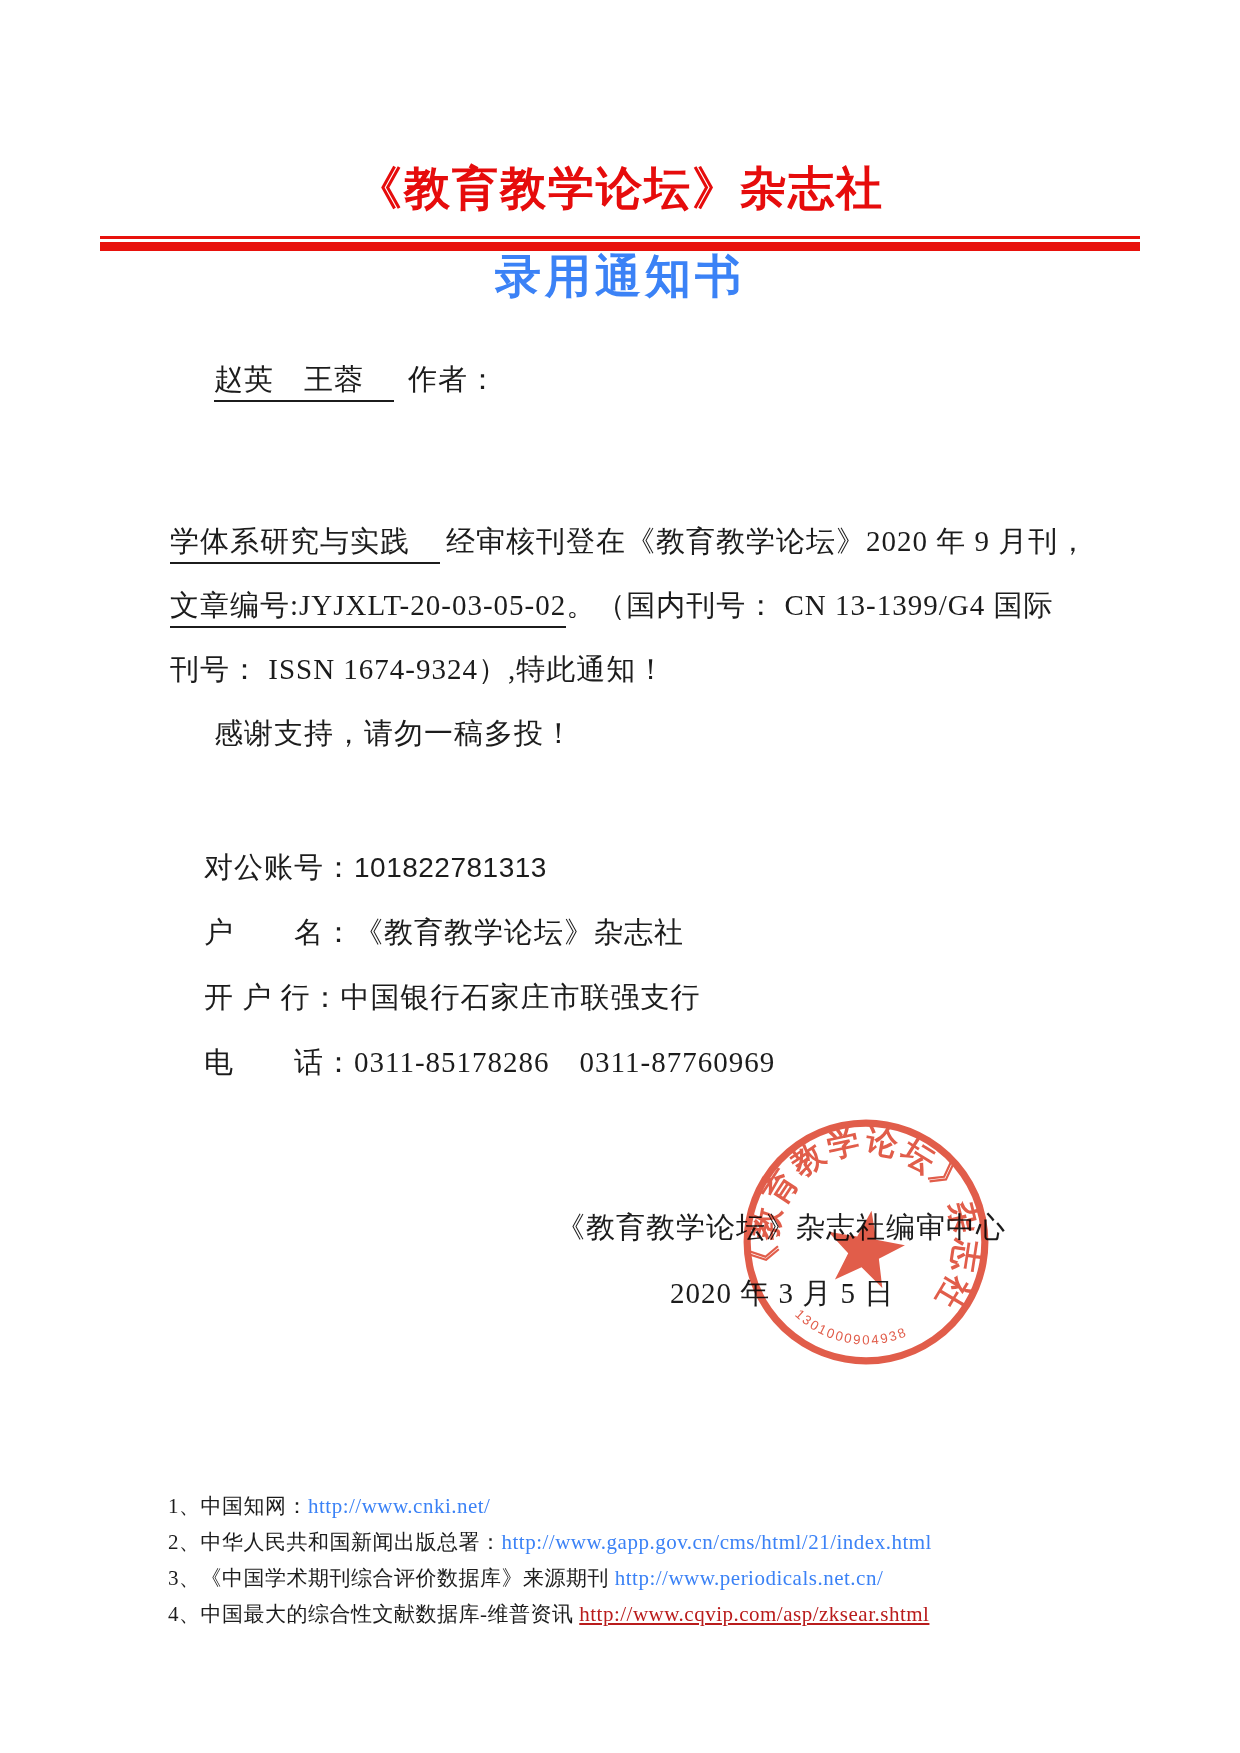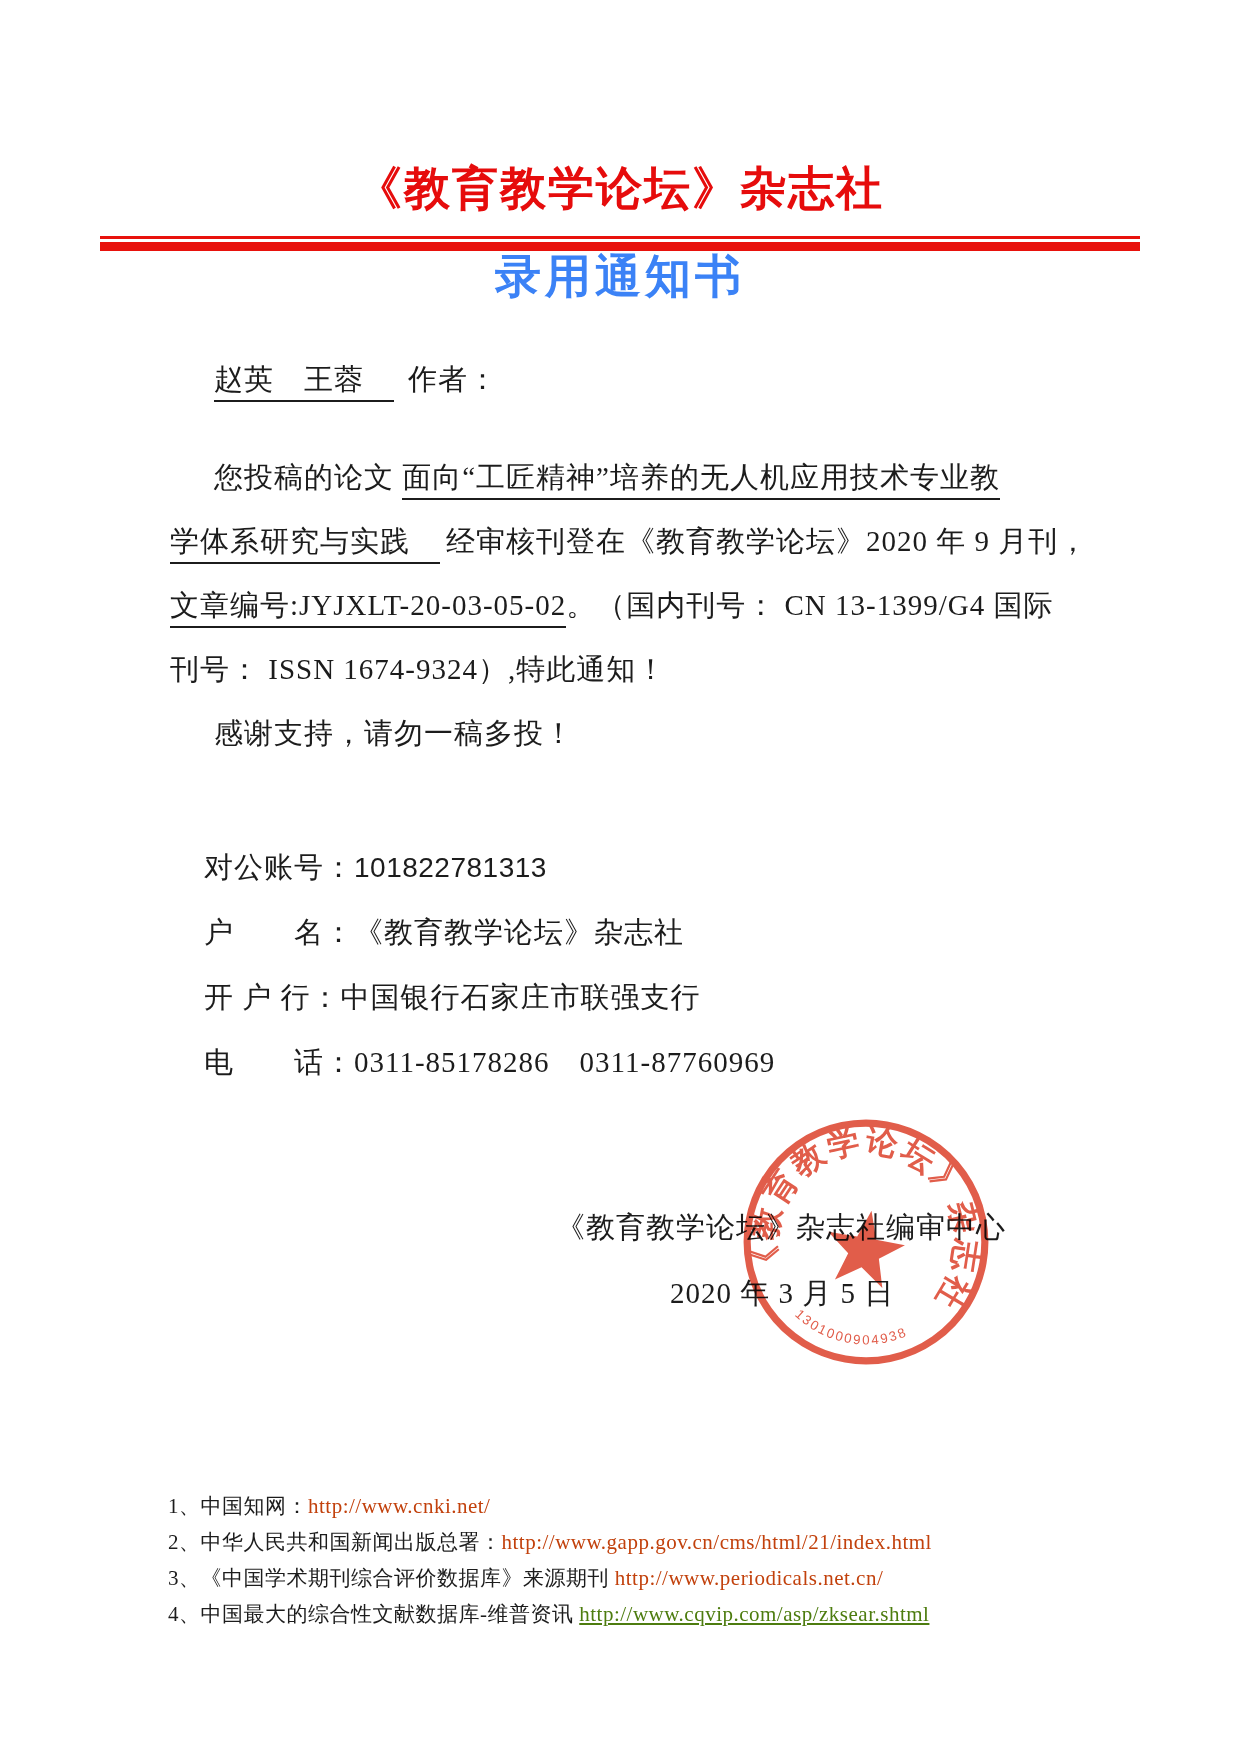--- a/index.html
+++ b/index.html
@@ -52,43 +52,40 @@
   .stamp{
     position:absolute;left:740px;top:1116px;width:252px;height:252px;
     mix-blend-mode:multiply;
     opacity:0.88;
   }
   
   .foot-row{
     position:absolute;left:168px;width:950px;
     font-size:21px;letter-spacing:0.5px;white-space:nowrap;
   }
-  .plain-url{color:#c2410c;text-decoration:none;}
-  .blue-url{color:#4d7c0f;text-decoration:underline;}
+  .plain-url{color:#3b82f6;text-decoration:none;}
+  .blue-url{color:#b91c1c;text-decoration:underline;}
 </style>
 </head>
 <body>
 
 <div class="page">
 
   <div class="org-title">《教育教学论坛》杂志社</div>
   <div class="red-rule" style="top:236px;">
     <div class="thin"></div>
     <div class="gap"></div>
     <div class="thick"></div>
   </div>
   <div class="doc-title">录用通知书</div>
 
   <div class="bodyline indent" style="top:360px;">
     <span class="u">赵英　王蓉</span><span class="u">　</span><span style="margin-left:14px;">作者：</span>
   </div>
 
-  <div class="bodyline indent" style="top:458px;">
-    <span>您投稿的论文 </span><span class="u">面向“工匠精神”培养的无人机应用技术专业教</span>
-  </div>
 
   <div class="bodyline" style="top:522px;">
     <span class="u">学体系研究与实践　</span><span style="margin-left:6px;">经审核刊登在《教育教学论坛》2020 年 9 月刊，</span>
   </div>
 
   <div class="bodyline" style="top:586px;">
     <span class="u">文章编号:JYJXLT-20-03-05-02</span><span>。（国内刊号： CN 13-1399/G4 国际</span>
   </div>
 
   <div class="bodyline" style="top:650px;">刊号： ISSN 1674-9324）,特此通知！</div>

